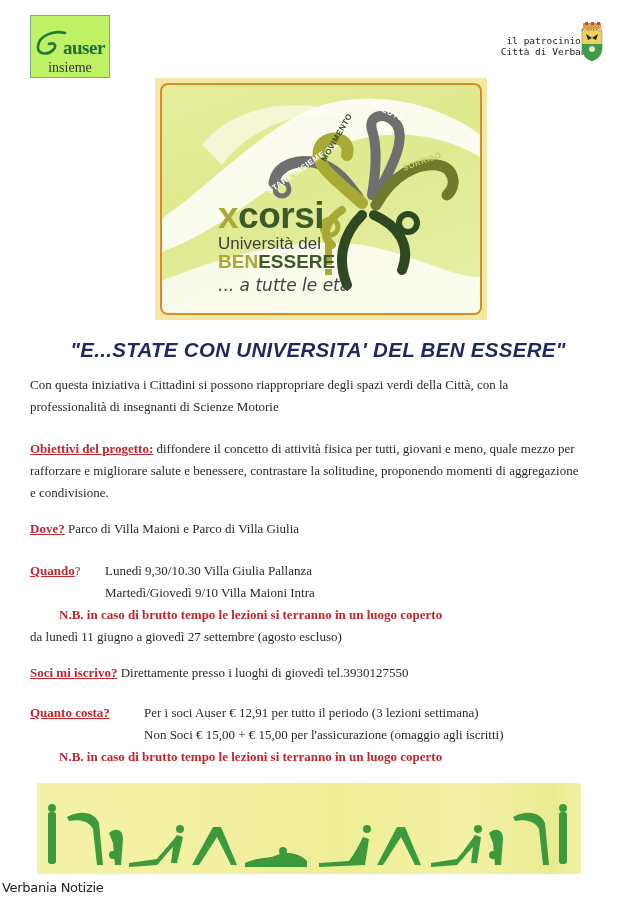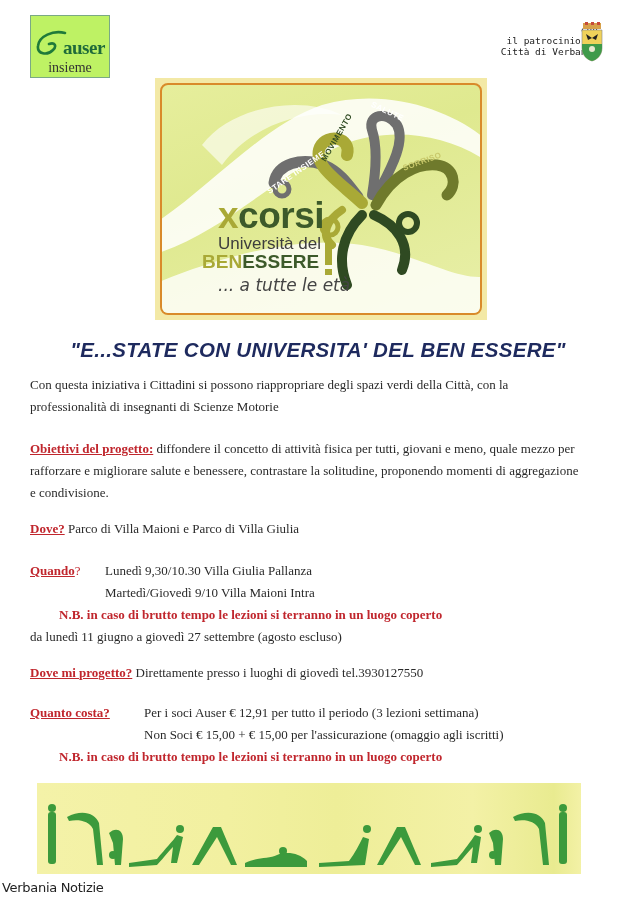--- a/index.html
+++ b/index.html
@@ -43,21 +43,21 @@
       position: absolute; left: 56px; top: 112px;
       font-family: "Liberation Sans", "DejaVu Sans", sans-serif; font-weight: bold; font-size: 37px; line-height: 38px;
       color: #3d5a2a; letter-spacing: -0.5px;
     }
     .xcorsi .x { color: #a9a936; }
     .univ {
       position: absolute; left: 56px; top: 150px;
       font-family: "Liberation Sans", "DejaVu Sans", sans-serif; font-size: 17px; line-height: 18px; color: #3d3d3d;
     }
     .benessere {
-      position: absolute; left: 40px; top: 166px;
+      position: absolute; left: 56px; top: 166px;
       font-family: "Liberation Sans", "DejaVu Sans", sans-serif; font-weight: bold; font-size: 19px; line-height: 21px; color: #3d5a2a;
     }
     .benessere .ben { color: #a9a936; }
     .tutte {
       position: absolute; left: 56px; top: 190px;
       font-family: "DejaVu Sans", sans-serif; font-style: italic; font-size: 17px; color: #444;
     }
     .hero-label {
       position: absolute; font-family: "Liberation Sans", sans-serif; font-weight: bold; font-size: 8px;
       color: #fff; letter-spacing: 0.5px;
@@ -178,21 +178,21 @@
     <span class="indent-a" style="left:75px;text-align:right;">Lunedì 9,30/10.30 Villa Giulia Pallanza</span>
   </div>
   <div style="position:relative; height:22px;">
     <span class="indent-a" style="left:75px;">Martedì/Giovedì 9/10 Villa Maioni Intra</span>
   </div>
   <div class="nb">N.B. in caso di brutto tempo le lezioni si terranno in un luogo coperto</div>
   <div> da lunedì 11 giugno a giovedì 27 settembre (agosto escluso)</div>
 </div>
 
 <div class="p" style="top:662px;">
-  <span class="lbl">Dove mi progetto?</span><span> Direttamente presso i luoghi di giovedì  tel.3930127550</span>
+  <span class="lbl">Soci mi iscrivo?</span><span> Direttamente presso i luoghi di giovedì  tel.3930127550</span>
 </div>
 
 <div class="p" style="top:702px; height:66px;">
   <div style="position:relative; height:22px;">
     <span class="lbl">Quanto costa?</span>
     <span class="indent-b" style="left:114px;">Per i soci Auser € 12,91 per tutto il periodo (3 lezioni settimana)</span>
   </div>
   <div style="position:relative; height:22px;">
     <span class="indent-b" style="left:114px;">Non Soci € 15,00 + € 15,00 per l'assicurazione (omaggio agli iscritti)</span>
   </div>

